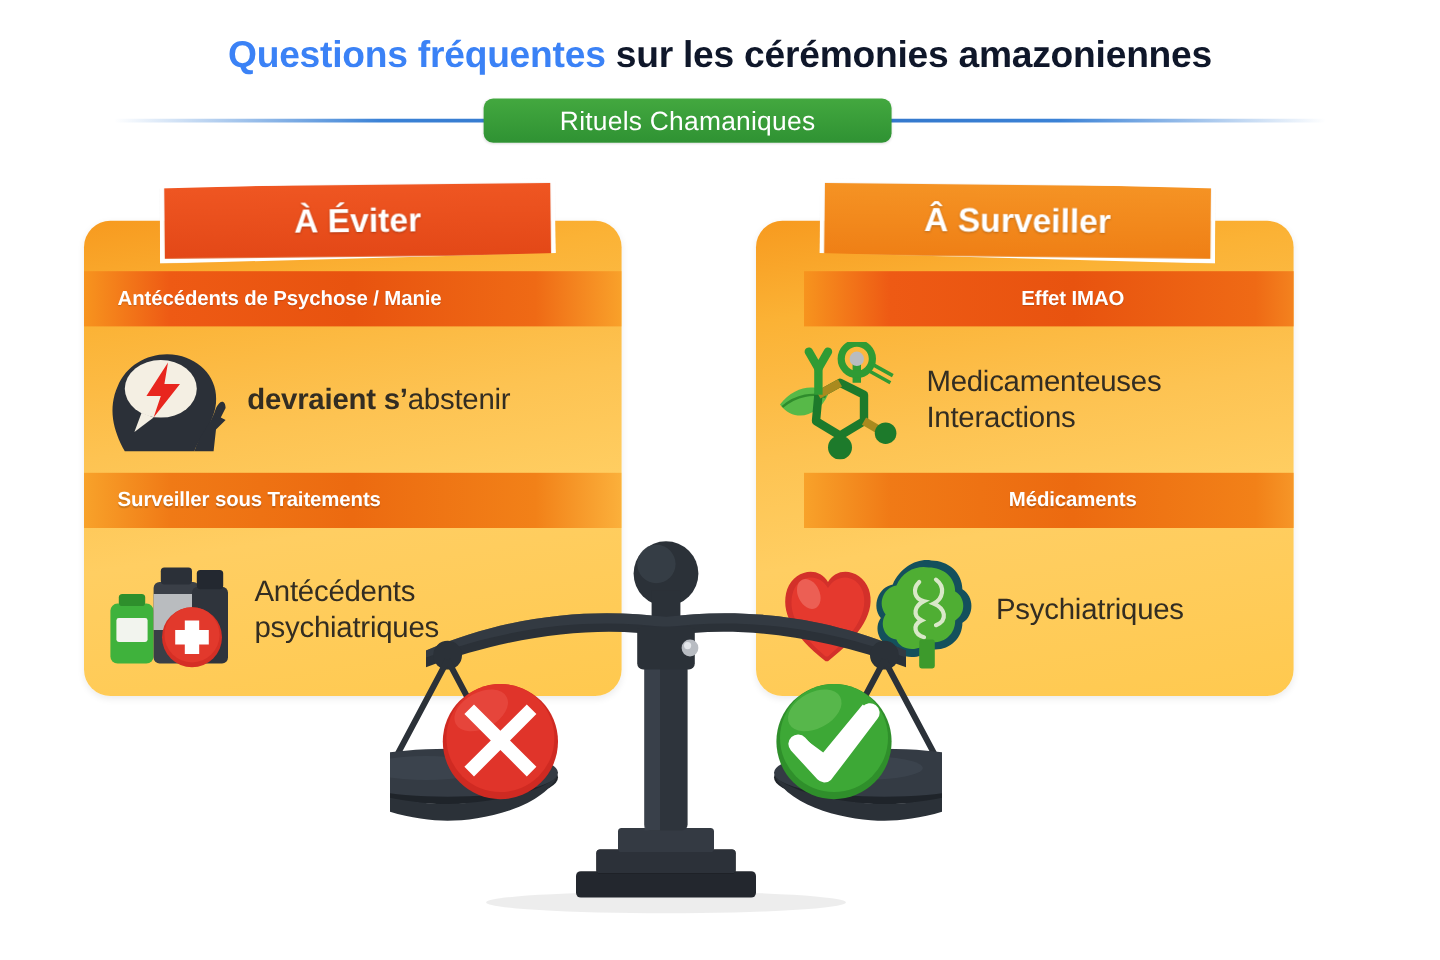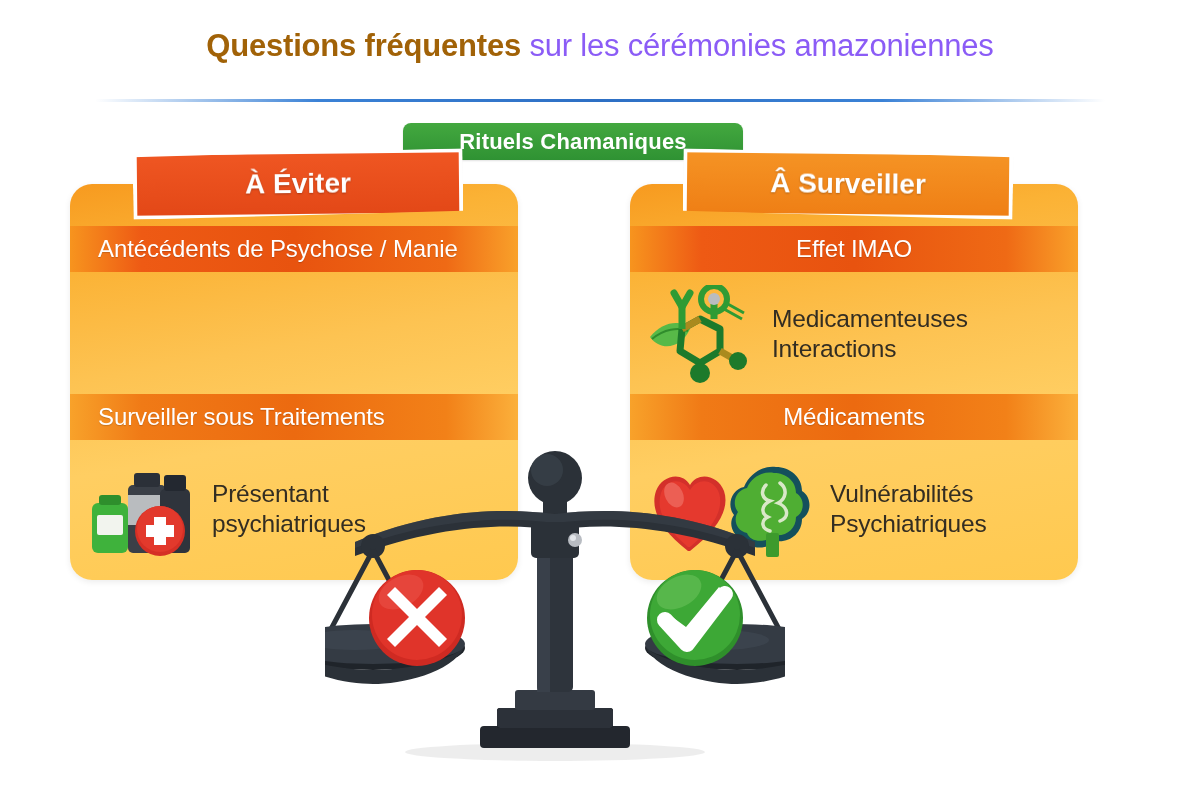--- a/index.html
+++ b/index.html
@@ -12,62 +12,61 @@
   #stage { position: relative; width: 1200px; height: 800px; background:#fff; }
 
   
   .title {
     position: absolute; left: 0; top: 24px; width: 1200px;
     text-align: center;
     font-size: 31px; line-height: 44px;
     letter-spacing: -0.2px;
     white-space: nowrap;
   }
-  .title .t-strong { font-weight: bold; color: #a16207; }
-  .title .t-light  { font-weight: normal; color: #8b5cf6; }
+  .title .t-strong { font-weight: bold; color: #3b82f6; }
+  .title .t-light  { font-weight: bold; color: #0f172a; }
 
   .rule {
     position: absolute; top: 99px; height: 3px; width: 1010px; left: 95px;
     background: linear-gradient(to right, rgba(59,130,214,0) 0%, #3b82d6 22%, #2d6fc4 50%, #3b82d6 78%, rgba(59,130,214,0) 100%);
     border-radius: 2px;
   }
   .badge {
     position: absolute; left: 403px; top: 82px;
     width: 340px; height: 37px;
     background: linear-gradient(to bottom, #43a83f 0%, #2f9233 100%);
     border-radius: 8px;
-    color: #fff; font-size: 22px; font-weight: bold;
+    color: #fff; font-size: 22px; font-weight: normal;
     display: flex; align-items: center; justify-content: center;
     letter-spacing: 0.2px;
     box-shadow: 0 1px 2px rgba(0,0,0,.12);
-    margin-top: 41px;
   }
 
   
   .card {
     position: absolute; top: 184px; width: 448px; height: 396px;
     border-radius: 22px;
     background: linear-gradient(170deg, #f79a1f 0%, #fbb235 18%, #fdc352 42%, #ffce62 62%, #ffc94f 100%);
     overflow: hidden;
     box-shadow: 0 2px 6px rgba(0,0,0,.08);
   }
   #card-left  { left: 70px; }
   #card-right { left: 630px; }
 
   .band {
     position: absolute; left: 0; width: 100%; height: 46px;
     display: flex; align-items: center;
-    color: #fff; font-weight: normal; font-size: 24px;
+    color: #fff; font-weight: bold; font-size: 17px;
     letter-spacing: -0.1px;
     text-shadow: 0 1px 1px rgba(0,0,0,.18);
   }
   .band.b1 { top: 42px;  background: linear-gradient(to right, #f7941e 0%, #ee5a14 16%, #e8530f 50%, #ef6a15 84%, #f9a12a 100%); }
   .band.b2 { top: 210px; background: linear-gradient(to right, #f8a22a 0%, #f07a16 16%, #ec6a10 50%, #f28118 84%, #fbb03b 100%); }
   .band-left   { padding-left: 28px; }
-  .band-center { justify-content: center; }
+  .band-center { justify-content: center; margin-left: 40px; }
 
   .row {
     position: absolute; left: 0; width: 100%;
     display: flex; align-items: center; gap: 14px;
     padding: 0 18px;
   }
   .row.r1 { top: 94px;  height: 112px; }
   .row.r2 { top: 262px; height: 126px; }
   .row-text {
     color: #332d22; font-size: 24.5px; line-height: 30px;
@@ -110,41 +109,55 @@
   <div class="title">
     <span class="t-strong">Questions fréquentes</span><span class="t-light"> sur les cérémonies amazoniennes</span>
   </div>
   <div class="rule"></div>
   <div class="badge">Rituels Chamaniques</div>
 
   <div class="card" id="card-left">
 
     <div class="band b1 band-left">Antécédents de Psychose / Manie</div>
 
+    <div class="row r1">
+      <div class="icon-slot">
+        <svg width="104" height="92" viewBox="0 0 104 92">
+          <path d="M16 88 C6 70 2 52 10 34 C18 14 40 4 60 8 C80 12 94 28 92 48 C90 66 78 76 74 88 Z" fill="#2b3038"></path>
+          <path d="M74 88 C78 74 88 66 92 52 C96 44 100 46 100 52 L96 60 L100 62 L92 70 L90 88 Z" fill="#2b3038"></path>
+          <ellipse cx="46" cy="36" rx="30" ry="24" fill="#f4efe3"></ellipse>
+          <path d="M30 56 L24 72 L40 60 Z" fill="#f4efe3"></path>
+          <path d="M52 14 L34 42 L46 42 L40 60 L62 32 L49 32 Z" fill="#e8261e"></path>
+        </svg>
+      </div>
+      <div class="row-text">
+        <span class="bold">devraient s’</span><span>abstenir</span>
+      </div>
+    </div>
 
     <div class="band b2 band-left">Surveiller sous Traitements</div>
 
     <div class="row r2">
       <div class="icon-slot">
         <svg width="110" height="100" viewBox="0 0 110 100">
           <rect x="4" y="44" width="36" height="50" rx="6" fill="#3fb23c"></rect>
           <rect x="11" y="36" width="22" height="10" rx="3" fill="#2e8f2c"></rect>
           <rect x="9" y="56" width="26" height="20" rx="2" fill="#f2f4ee"></rect>
           <rect x="40" y="26" width="38" height="68" rx="5" fill="#3a3f47"></rect>
           <rect x="40" y="36" width="38" height="30" fill="#b9bcbf"></rect>
           <rect x="46" y="14" width="26" height="14" rx="3" fill="#2b3038"></rect>
           <rect x="72" y="30" width="30" height="64" rx="5" fill="#2f343c"></rect>
           <rect x="76" y="16" width="22" height="16" rx="3" fill="#232830"></rect>
           <circle cx="72" cy="72" r="25" fill="#d52f25"></circle>
           <circle cx="72" cy="70" r="23" fill="#e2392c"></circle>
           <path d="M66 58 h12 v8 h8 v12 h-8 v8 h-12 v-8 h-8 v-12 h8 z" fill="#ffffff"></path>
         </svg>
       </div>
       <div class="row-text">
-        <div>Présentant</div>
+        <div>Antécédents</div>
         <div>psychiatriques</div>
       </div>
     </div>
   </div>
 
   <div class="card" id="card-right">
 
     <div class="band b1 band-center">Effet IMAO</div>
 
     <div class="row r1">
@@ -180,21 +193,20 @@
           <path d="M40 88 C16 68 8 50 13 34 C18 20 34 18 42 31 C50 18 66 20 71 34 C76 50 66 68 42 88 Z" fill="#e5392e"></path>
           <ellipse cx="26" cy="36" rx="9" ry="13" fill="#f07a6e" opacity=".6" transform="rotate(-25 26 36)"></ellipse>
           <path d="M128 8 C142 8 154 18 154 32 C164 38 164 54 154 60 C154 74 142 84 128 82 C118 92 100 90 96 80 C84 78 80 64 86 56 C78 46 84 30 96 28 C102 14 116 6 128 8 Z" fill="#14505c"></path>
           <path d="M126 14 C138 14 148 22 148 34 C157 39 157 53 148 58 C148 70 138 78 126 76 C117 85 102 83 99 74 C88 72 85 60 90 53 C83 44 88 31 99 29 C104 17 116 12 126 14 Z" fill="#4fae33"></path>
           <path d="M118 26 C112 32 114 40 122 42 C114 46 112 54 120 58 C112 62 114 70 122 72" stroke="#d9e8c8" stroke-width="3.5" fill="none" stroke-linecap="round"></path>
           <path d="M132 24 C140 30 138 40 130 44 C140 48 142 58 132 62" stroke="#d9e8c8" stroke-width="3.5" fill="none" stroke-linecap="round"></path>
           <rect x="118" y="74" width="13" height="24" rx="2" fill="#3d9a2c"></rect>
         </svg>
       </div>
       <div class="row-text">
-        <div>Vulnérabilités</div>
         <div>Psychiatriques</div>
       </div>
     </div>
   </div>
 
   <div class="ribbon" id="ribbon-left">À Éviter</div>
   <div class="ribbon" id="ribbon-right">Â Surveiller</div>
 
   <div id="scale">
     <svg width="460" height="340" viewBox="0 0 460 340">

